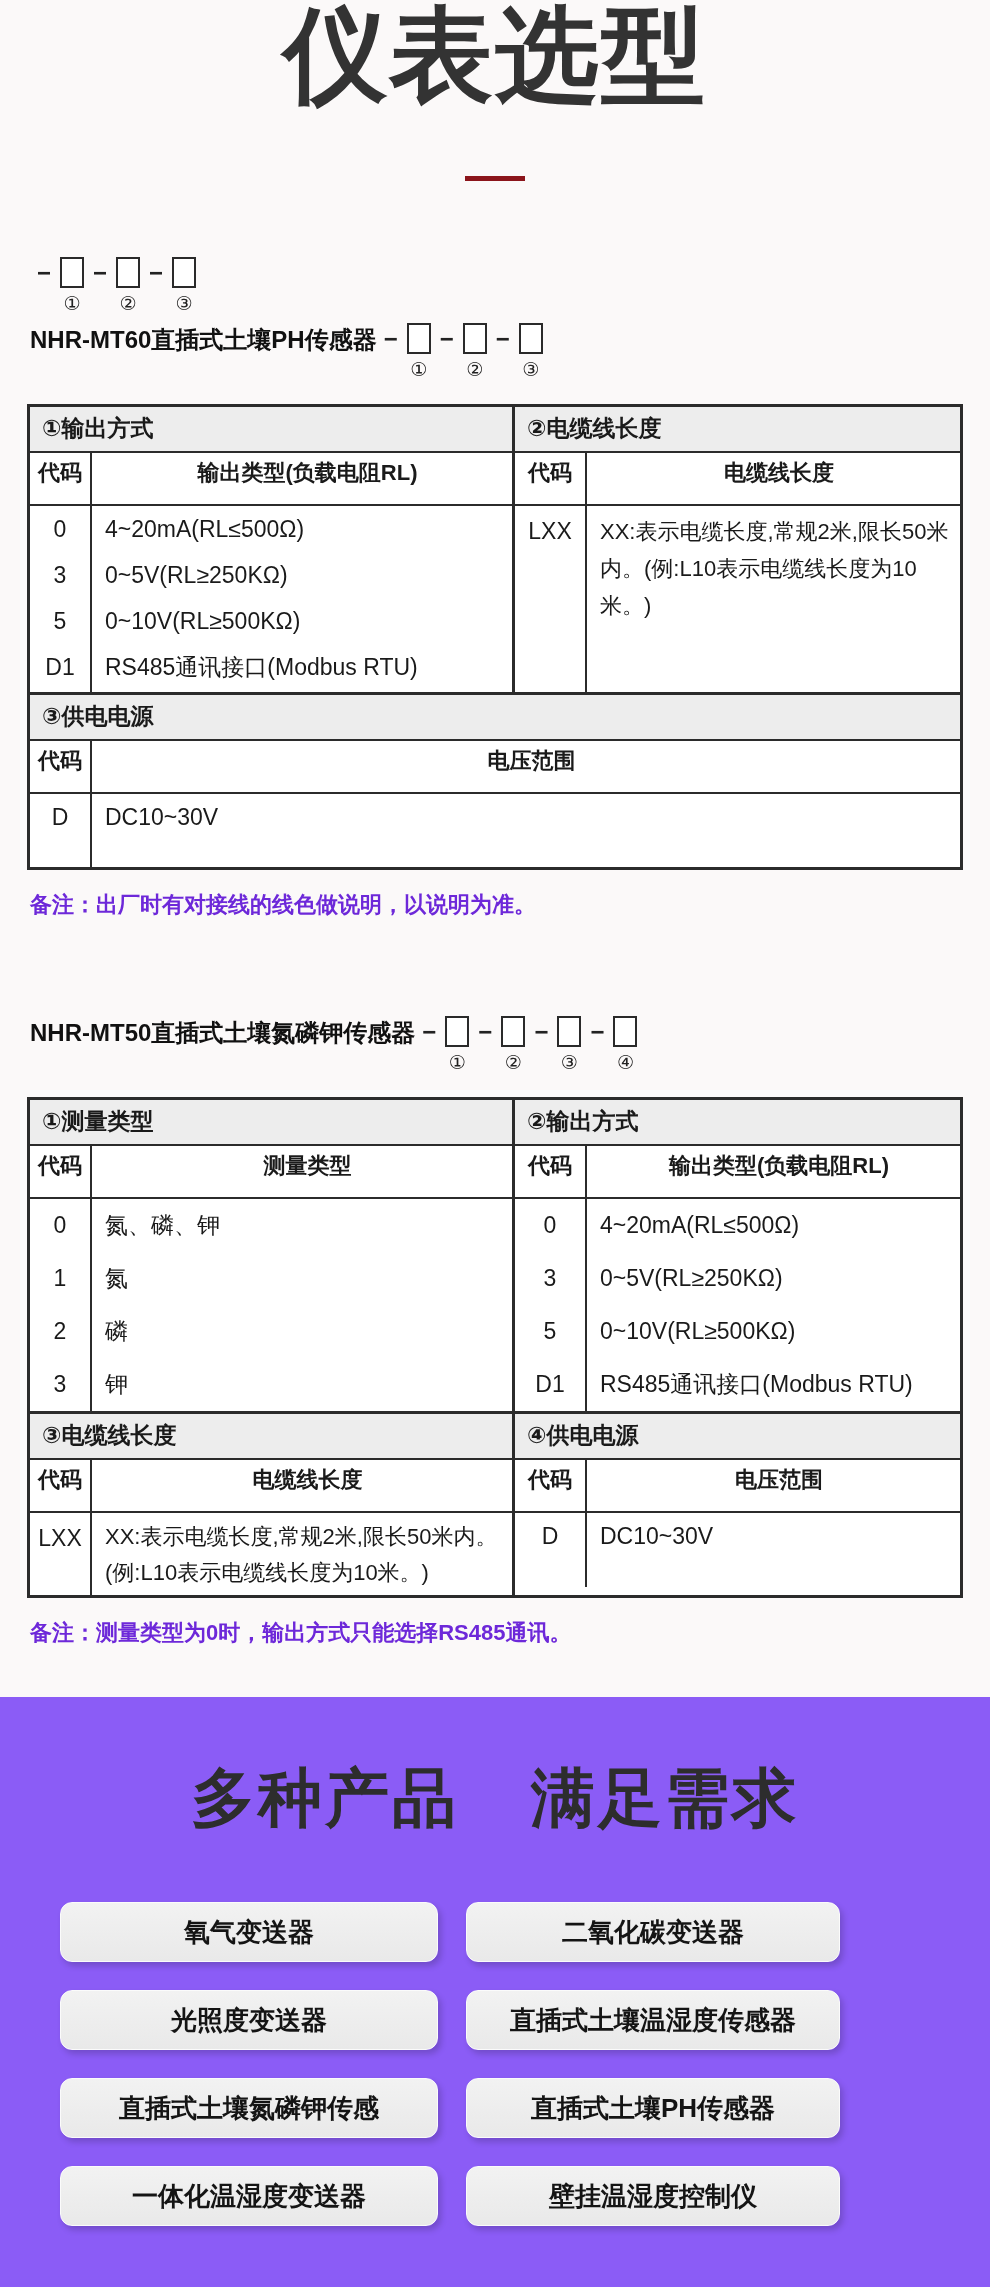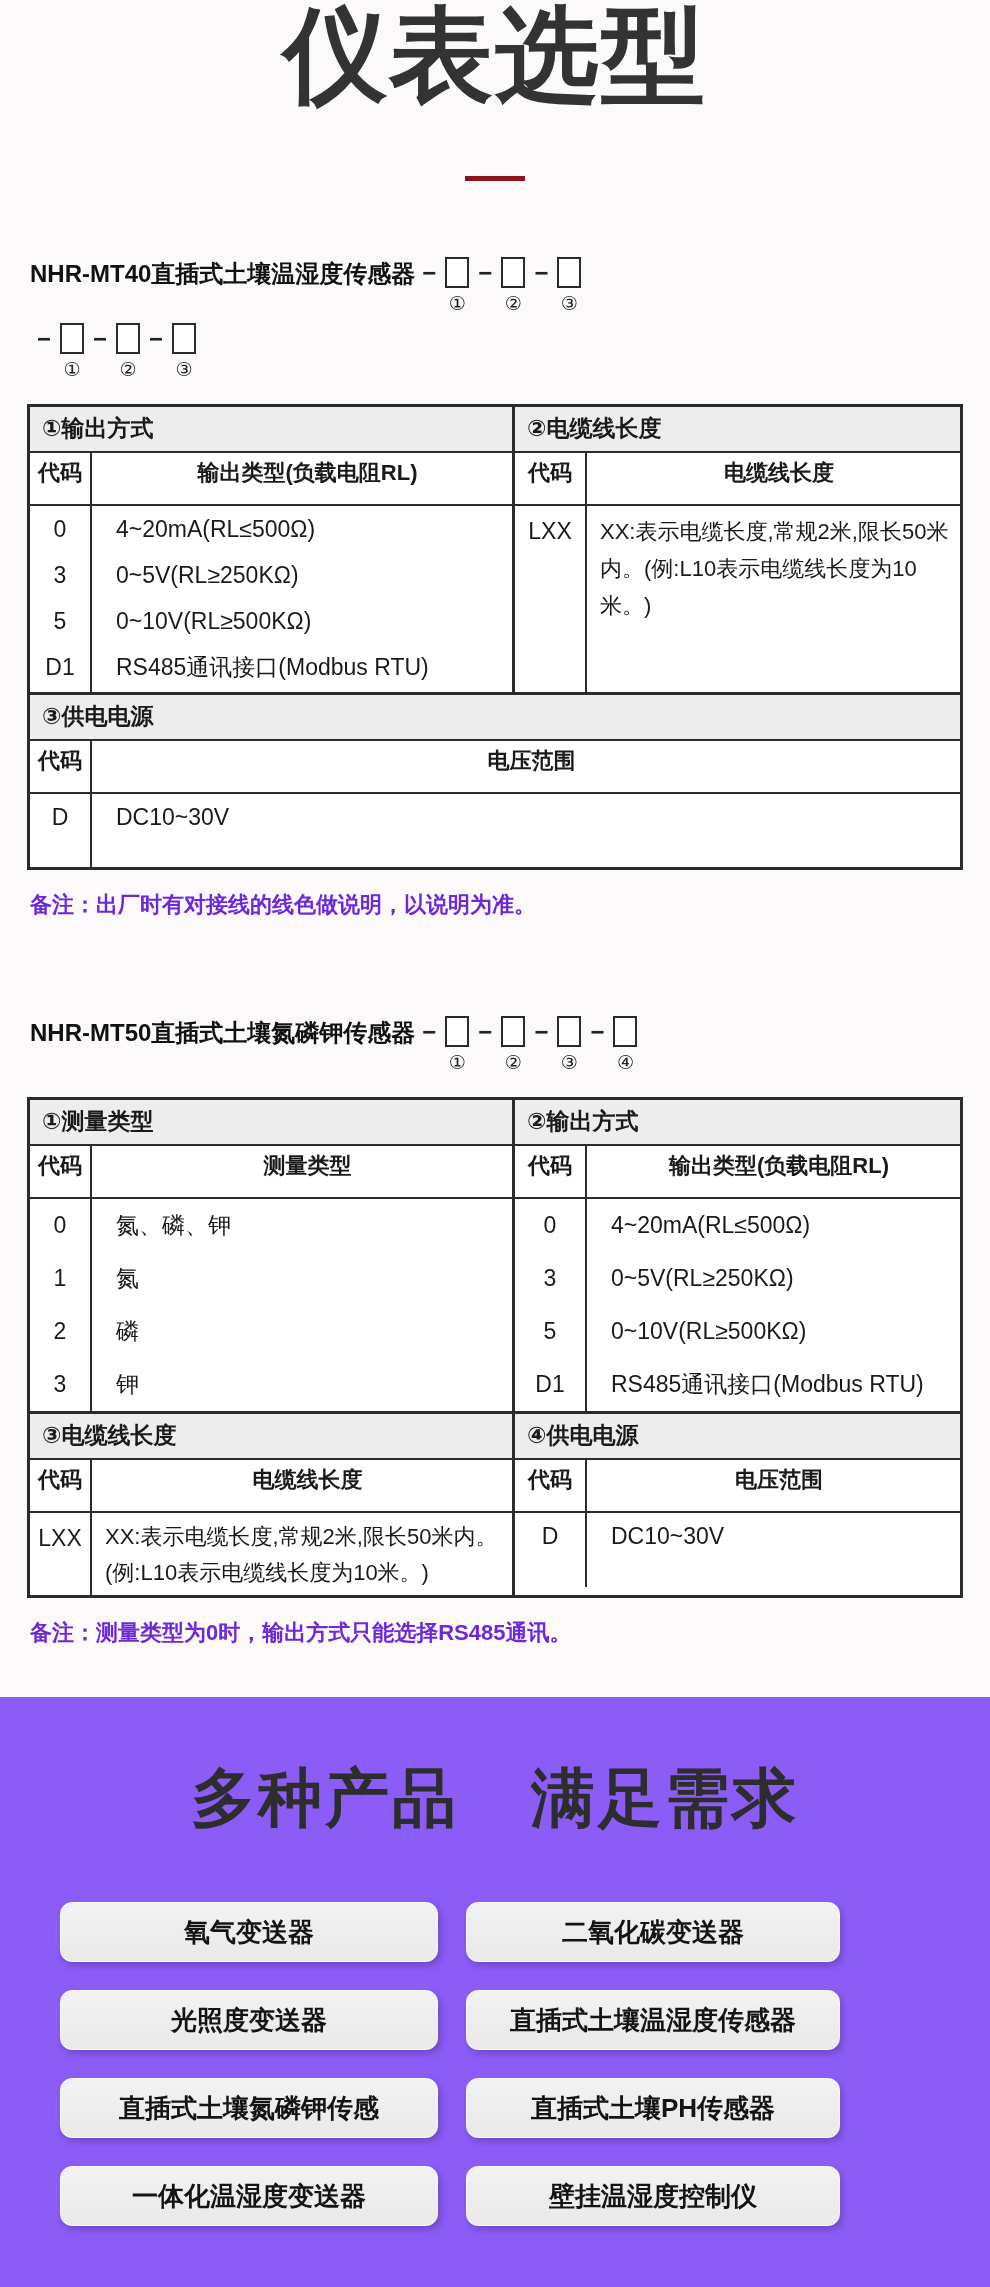--- a/index.html
+++ b/index.html
@@ -34,21 +34,21 @@
     background:#ededed; border-bottom:2px solid #2b2b2b;
     font-size:23px; font-weight:700; padding:6px 4px 7px 12px; color:#1a1a1a;
   }
   .sub { display:grid; border-bottom:2px solid #2b2b2b; font-size:22px; font-weight:700; }
   .cols-l { grid-template-columns:62px 1fr; }
   .cols-r { grid-template-columns:72px 1fr; }
   .ch { border-right:2px solid #2b2b2b; text-align:center; padding:5px 2px; }
   .dh { padding:5px 2px 16px 13px;text-align:center; }
   .bdy { display:grid; }
   .codes { border-right:2px solid #2b2b2b; text-align:center; }
-  .descs { padding-left:24px; }
+  .descs { padding-left:13px; }
   .rowline { font-size:23px; line-height:46px; white-space:nowrap; }
   .rowline53 { font-size:23px; line-height:53px; white-space:nowrap; }
   .bdy-tall { min-height:186px; }
   .bdy-tall2 { min-height:212px; }
   .bdy-short { min-height:73px; }
   .bdy-wrap { min-height:74px; }
   .top-code { font-size:23px; line-height:50px; }
   .para { font-size:22px; line-height:37px; padding:7px 8px 4px 13px; }
   .para2 { font-size:22px; line-height:36px; padding:6px 6px 4px 13px; }
   .full-sec { border-top:3px solid #2b2b2b; }
@@ -80,39 +80,39 @@
 <div class="page">
 
   <section class="top-section">
 
     <h1 class="page-title">仪表选型</h1>
     <div class="red-rule"></div>
 
     <div class="models">
 
       <div class="model-line">
-        <span class="mname">NHR-MT40直插式土壤温湿度传感器</span>
         <span class="dash">−</span>
         <span class="slot">
           <span class="code-box"></span>
           <span class="circ">①</span>
         </span>
         <span class="dash">−</span>
         <span class="slot">
           <span class="code-box"></span>
           <span class="circ">②</span>
         </span>
         <span class="dash">−</span>
         <span class="slot">
           <span class="code-box"></span>
           <span class="circ">③</span>
         </span>
       </div>
 
       <div class="model-line">
+        <span class="mname">NHR-MT60直插式土壤PH传感器</span>
         <span class="dash">−</span>
         <span class="slot">
           <span class="code-box"></span>
           <span class="circ">①</span>
         </span>
         <span class="dash">−</span>
         <span class="slot">
           <span class="code-box"></span>
           <span class="circ">②</span>
         </span>

